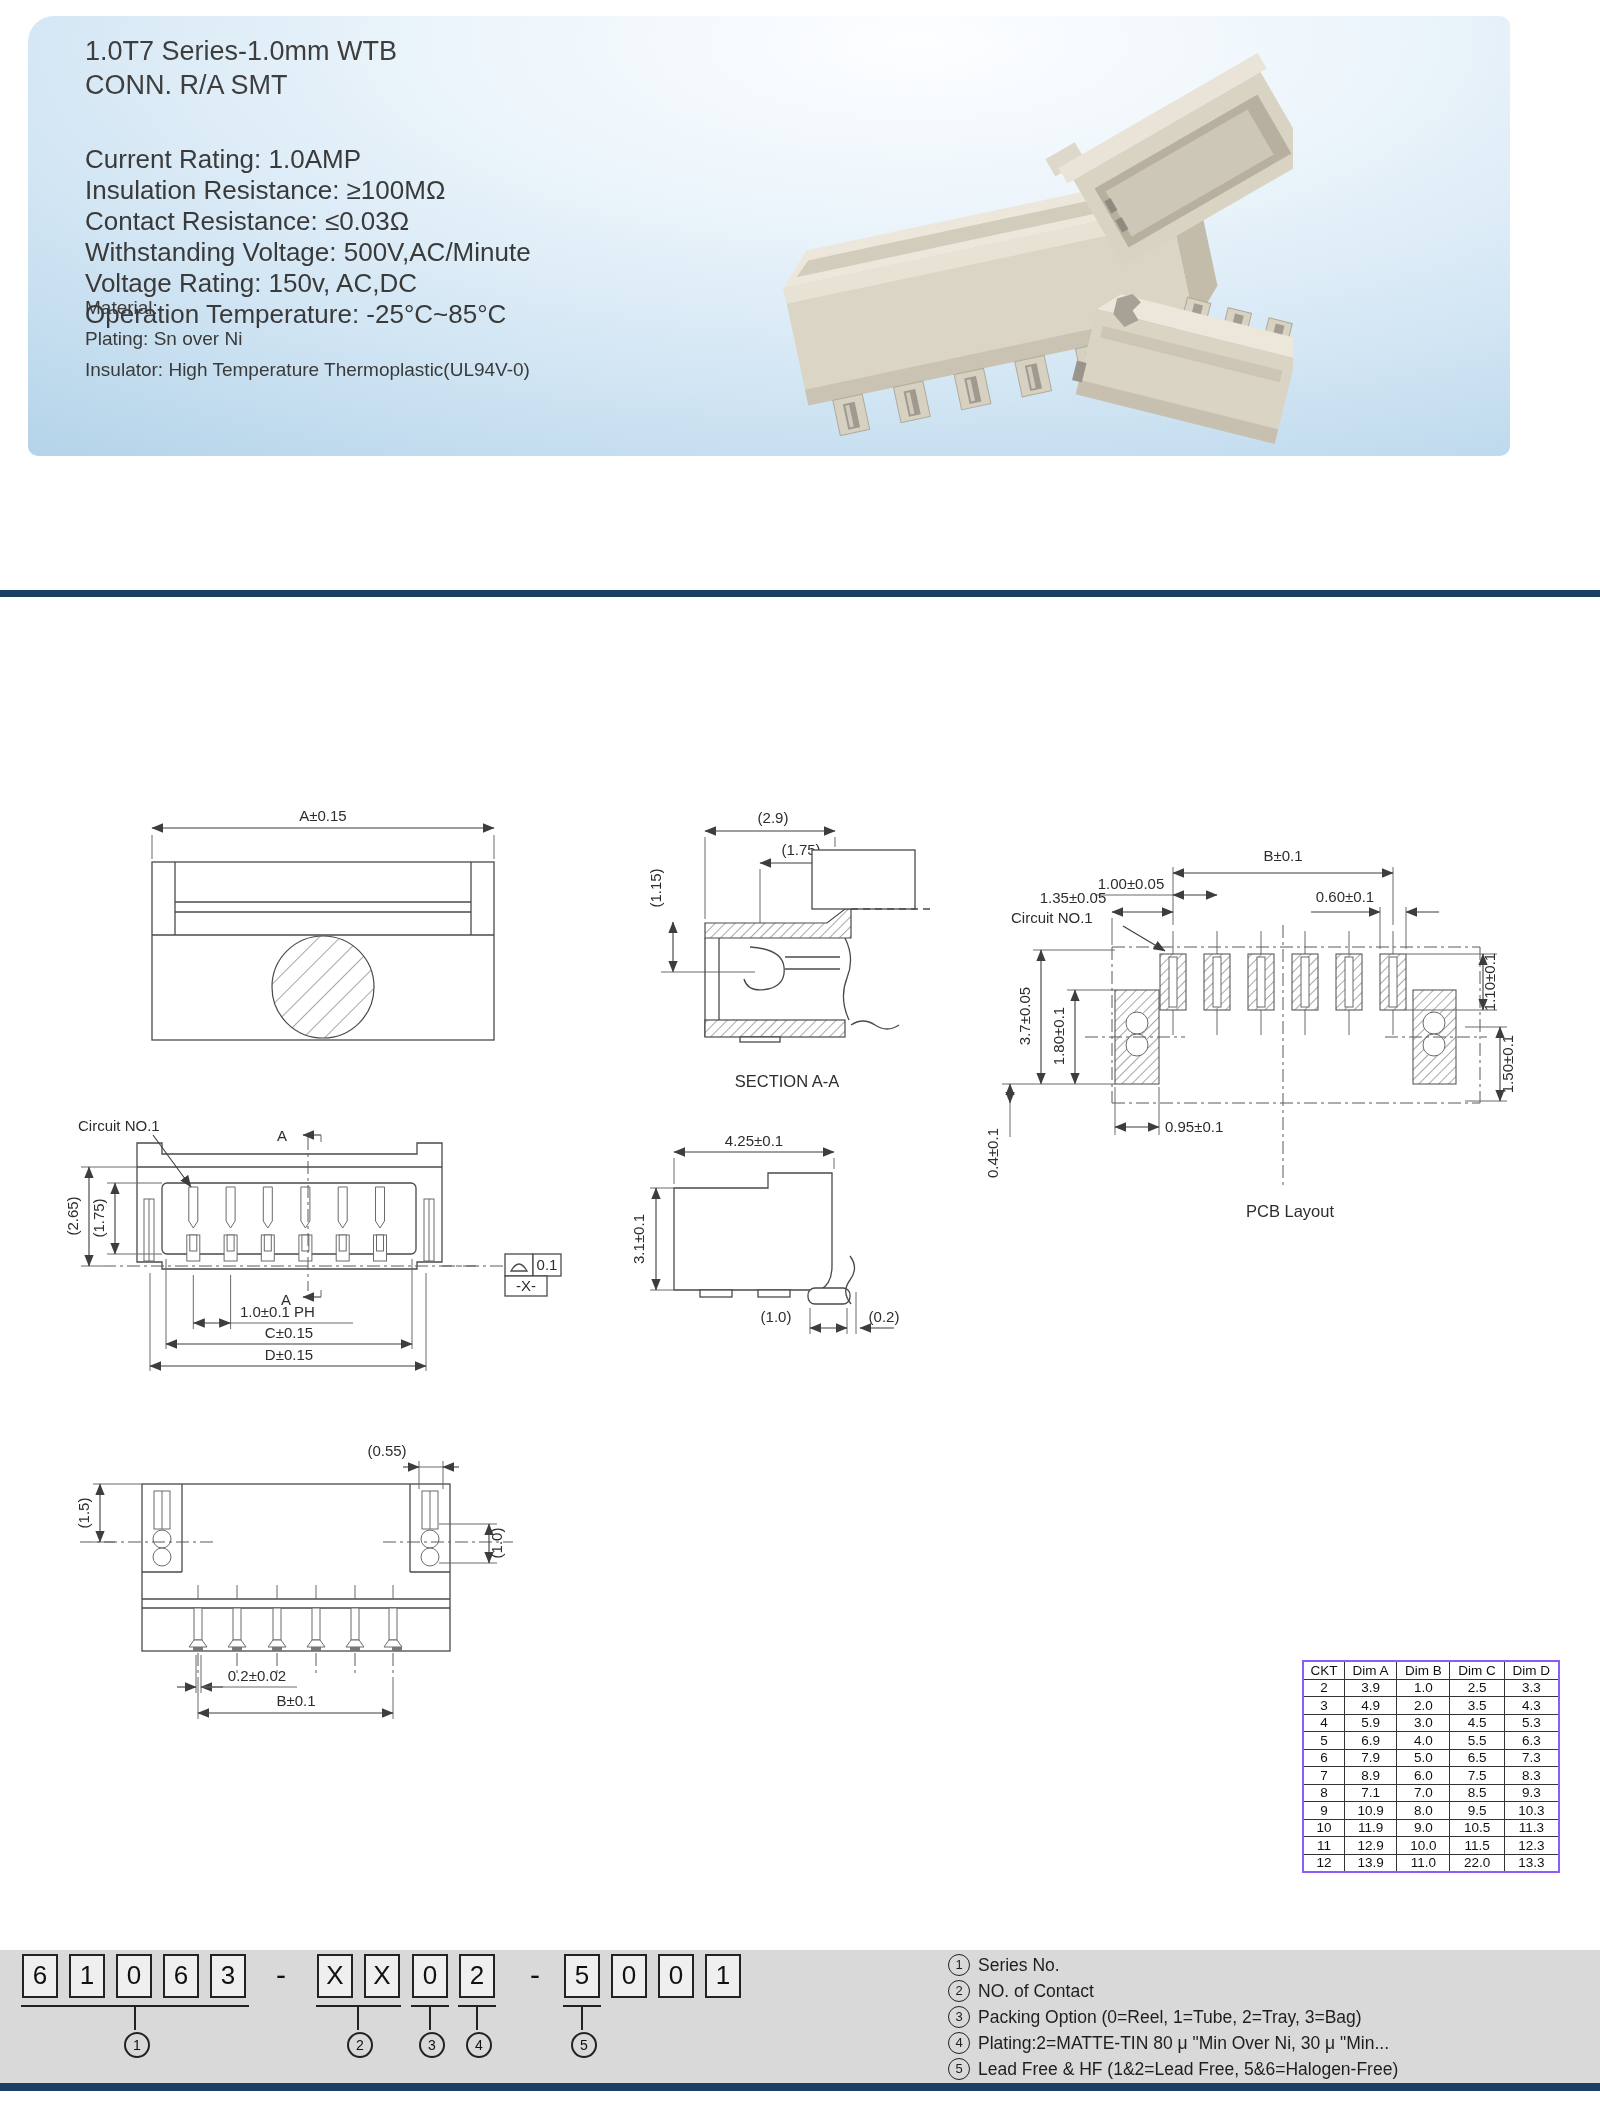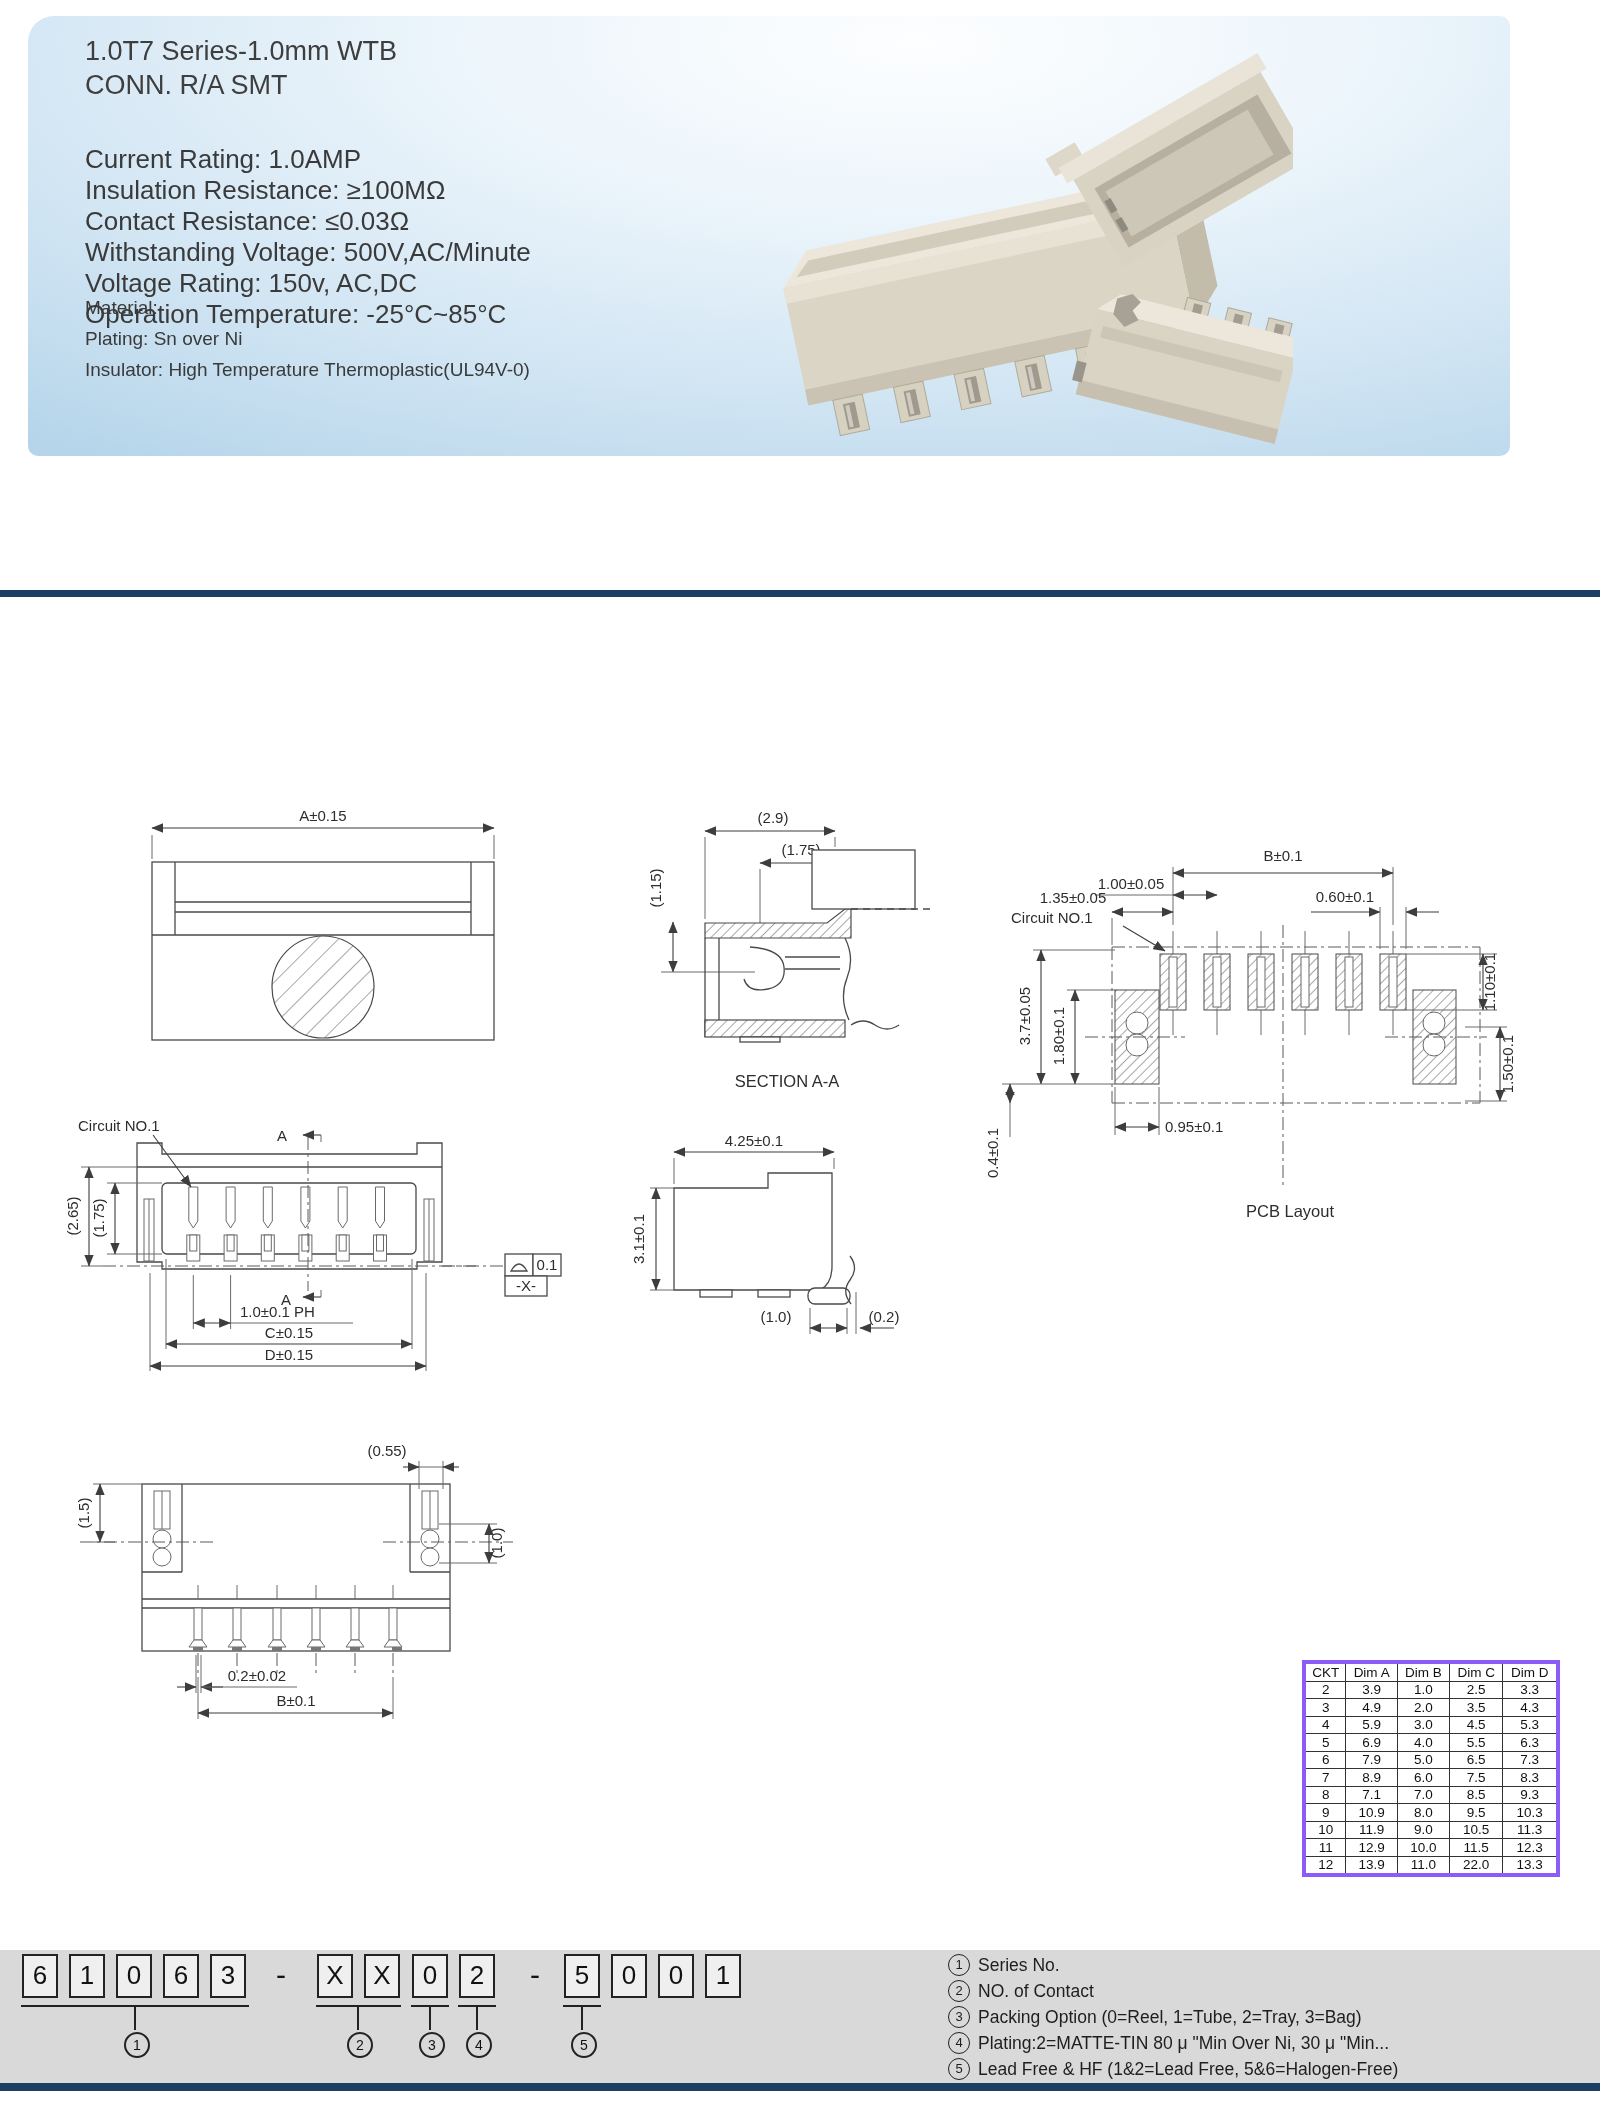--- a/index.html
+++ b/index.html
@@ -21,21 +21,21 @@
   .drawings{position:absolute;left:0;top:600px;}
   .drawings text{font-family:"Liberation Sans",sans-serif;font-size:15px;fill:#2d2d2d;}
   .drawings text.big{font-size:16.5px;}
   .ln{stroke:#4a4a4a;stroke-width:1.3;fill:none;}
   .thin{stroke:#6a6a6a;stroke-width:1;fill:none;}
   .dim{stroke:#3d3d3d;stroke-width:1.1;fill:none;}
   .cl{stroke:#5a5a5a;stroke-width:1;fill:none;stroke-dasharray:13 4 3 4;}
   .wh{fill:#fff;}
   
   .dim-table{position:absolute;left:1302px;top:1660px;width:258px;border-collapse:collapse;
-             background:#fff;font-size:13.5px;color:#111;border:4px solid #8b5cf6;}
+             background:#fff;font-size:13.5px;color:#111;border:2px solid #8b5cf6;}
   .dim-table th,.dim-table td{border:1px solid #333;text-align:center;font-weight:normal;
              height:16.5px;padding:0 2px;}
   
   .strip{position:absolute;left:0;top:1950px;width:1600px;height:133px;background:#d9d9d9;}
   .pgroup{position:absolute;top:4px;display:flex;gap:11px;}
   .pbox{width:36px;height:44px;box-sizing:border-box;border:2.5px solid #222;background:#efefef;
         font-size:26px;color:#111;text-align:center;line-height:39px;}
   .pdash{position:absolute;top:8px;font-size:30px;color:#111;}
   .ul{position:absolute;height:0;border-bottom:2px solid #222;top:55px;}
   .leader{position:absolute;width:2px;height:23px;background:#222;top:57px;}

